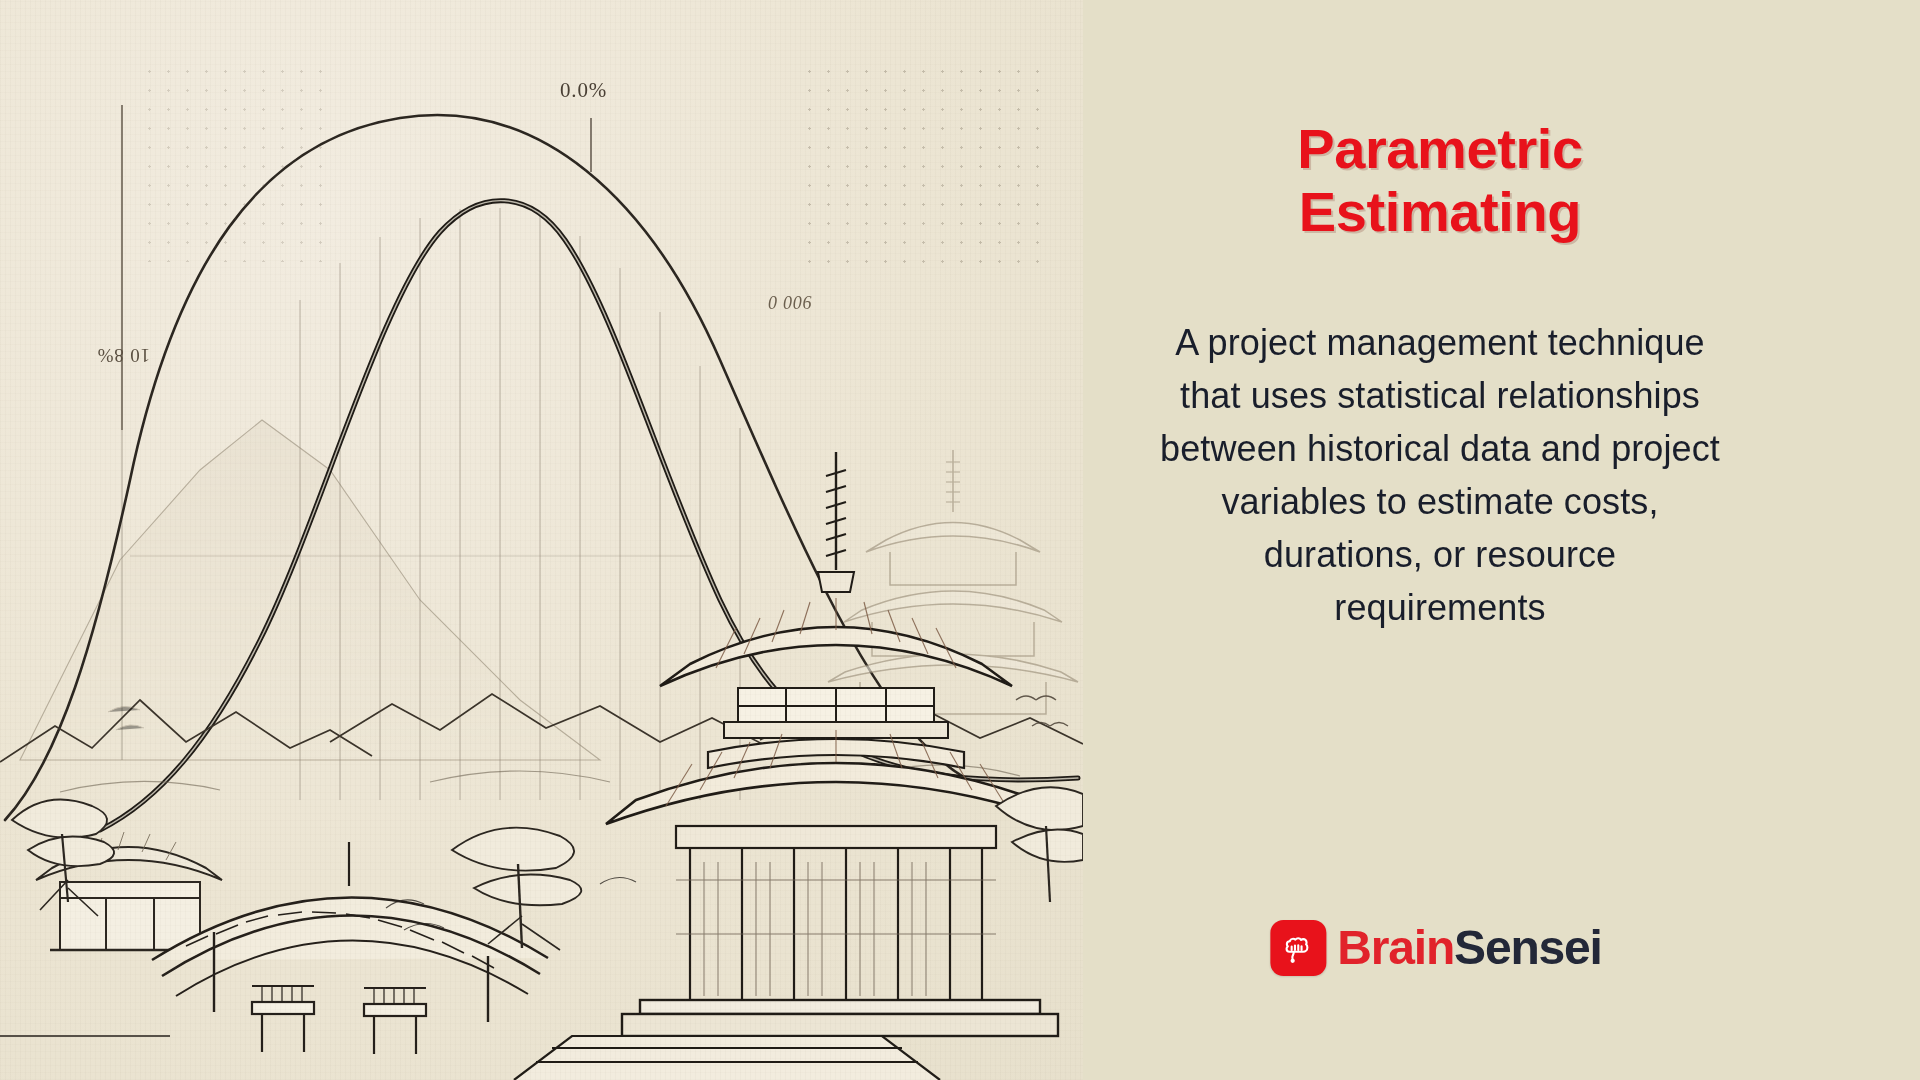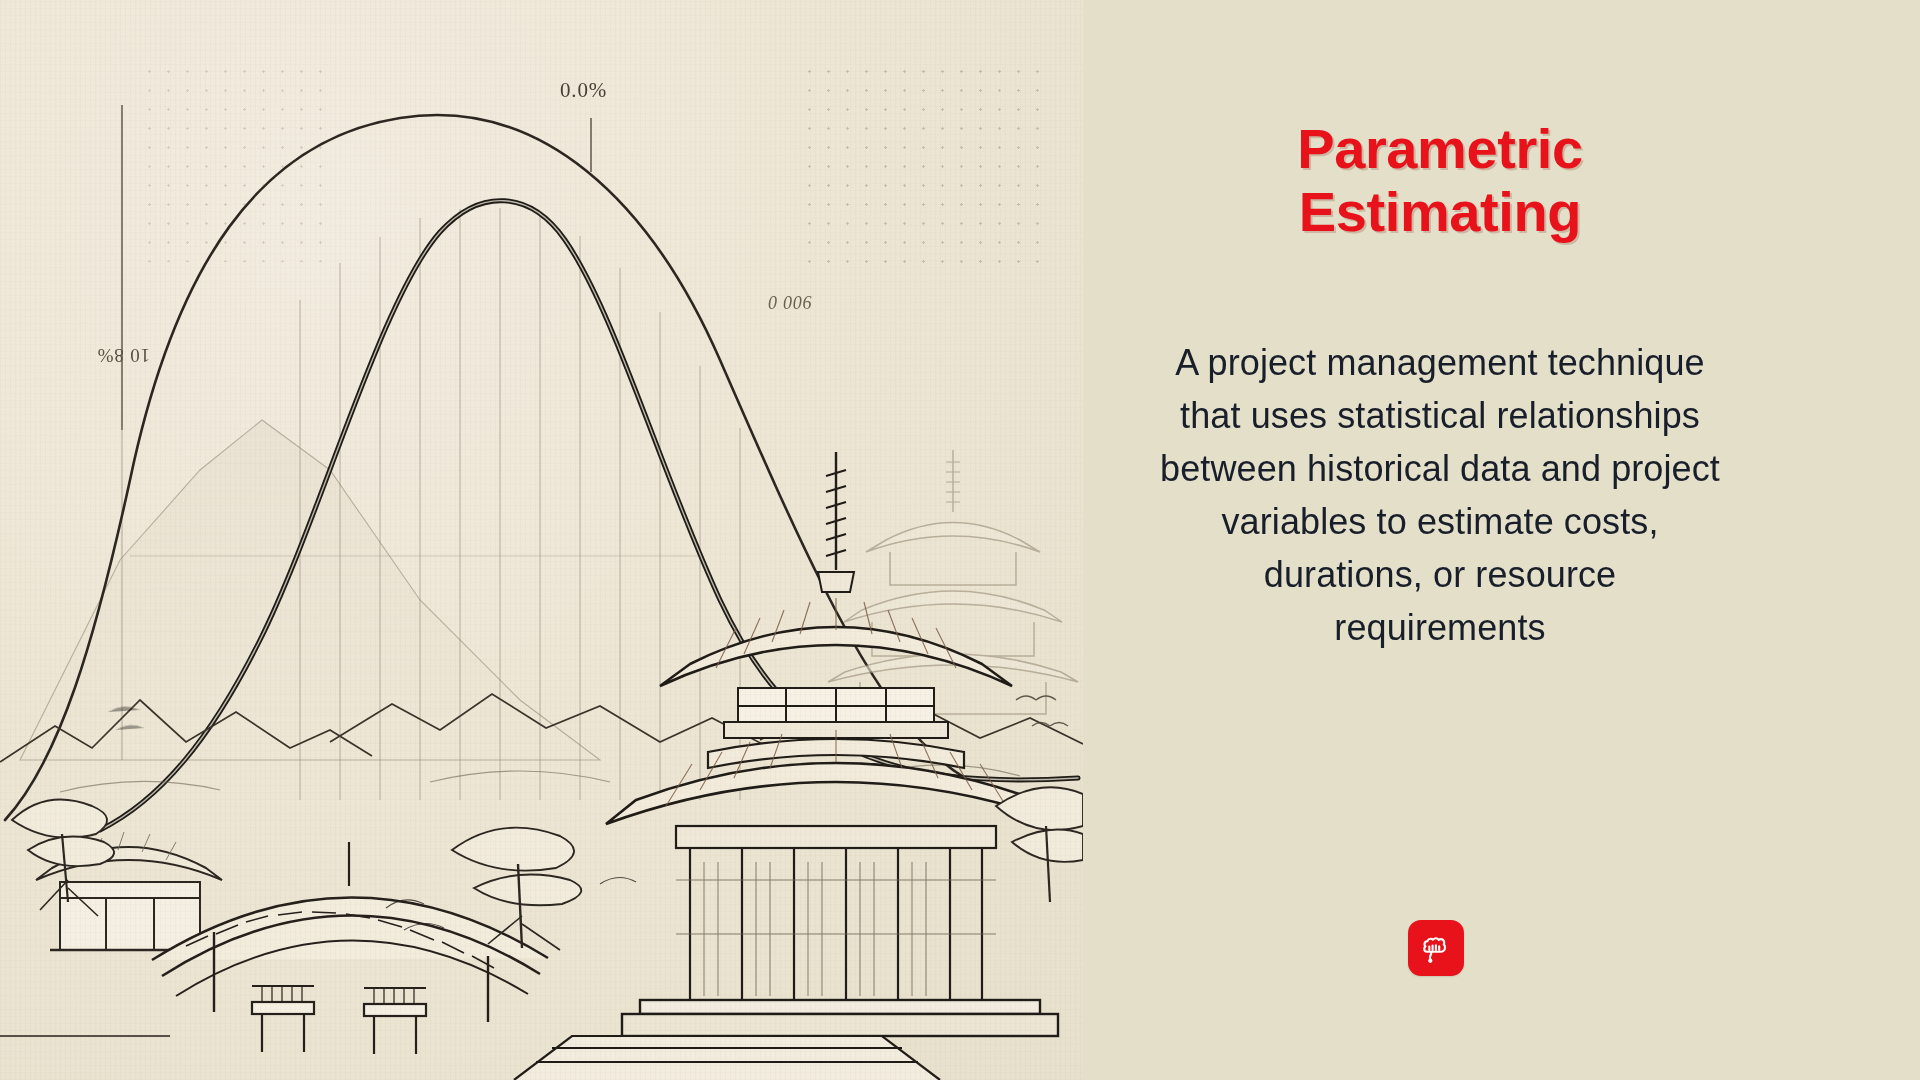--- a/index.html
+++ b/index.html
@@ -62,21 +62,21 @@
     background:#e4dfc8;
   }
   .title{
     font-size:56px; font-weight:bold; line-height:1.12;
     color:#e8121b; text-align:center;
     text-shadow:2px 2px 0 rgba(120,40,30,.22);
     letter-spacing:-.4px;
     max-width:540px;
   }
   .desc{
-    margin-top:94px;
+    margin-top:74px;
     font-size:36px; line-height:1.47;
     color:#191e2b; text-align:center;
     max-width:600px;
     letter-spacing:.1px;
   }
 
   
   .logo{
     position:absolute; left:50%; transform:translateX(-50%);
     bottom:104px;
@@ -377,15 +377,19 @@
       <div class="logo-mark">
         <svg width="40" height="40" viewBox="0 0 40 40" aria-hidden="true">
           <g fill="none" stroke="#ffffff" stroke-width="2.1" stroke-linecap="round" stroke-linejoin="round">
             <path d="M11.5 13.2c-1.7 0-3 1.3-3 3 0 .9.4 1.7 1 2.2-.8.5-1.3 1.4-1.3 2.4 0 1.6 1.3 2.9 2.9 2.9h13.6c2.4 0 4.3-1.9 4.3-4.3 0-1.2-.5-2.3-1.3-3.1.3-.5.5-1.1.5-1.8 0-1.9-1.5-3.4-3.4-3.4-.8 0-1.5.3-2.1.7-.6-.9-1.7-1.5-2.9-1.5-1.1 0-2.1.5-2.8 1.3-.6-.5-1.4-.8-2.3-.8-1.4 0-2.6.8-3.2 2z"></path>
             <path d="M13.3 18.6v3.4M16.6 17.6v4.4M19.9 17.2v4.8M23.2 18.2v3.8"></path>
             <path d="M15.4 24.1c0 2.6-1.4 3.5-1.4 5.1 0 1 .3 2 .3 2.6"></path>
             <circle cx="14.3" cy="32.8" r="1.1"></circle>
           </g>
         </svg>
       </div>
+      <div class="logo-word">
+        <span class="brain">Brain</span>
+          <span class="sensei">Sensei</span>
+      </div>
     </div>
   </div>
 </div>
 
 </body></html>

